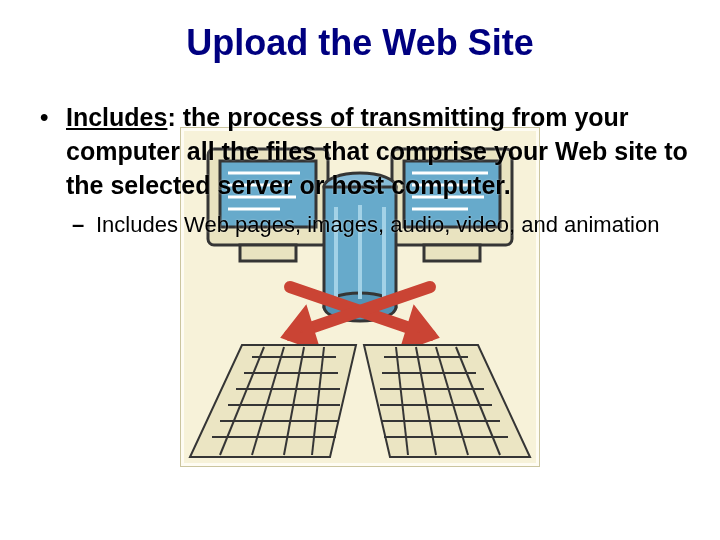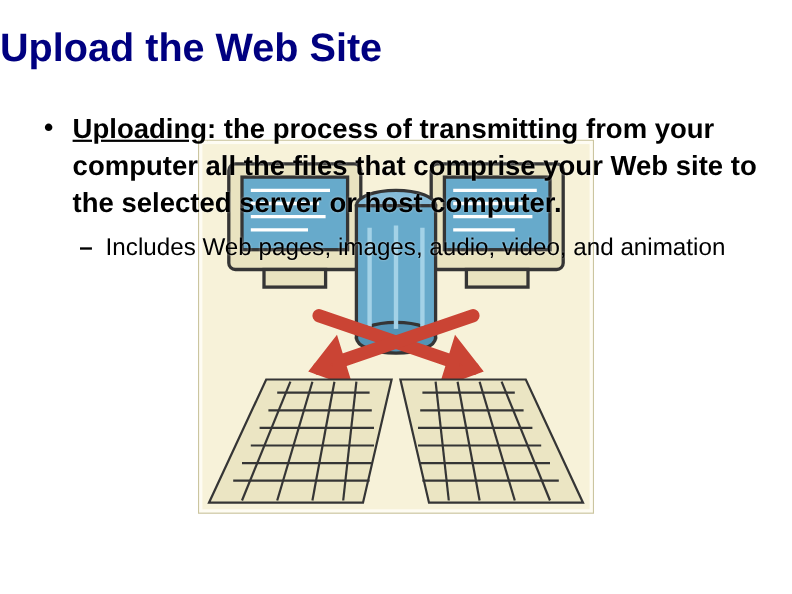--- a/index.html
+++ b/index.html
@@ -18,21 +18,21 @@
     top: 55%;
     transform: translate(-50%, -50%);
     z-index: 0;
     opacity: 0.95;
   }
   .title {
     position: absolute;
     top: 22px;
     left: 0;
     width: 100%;
-    text-align: left;
+    text-align: center;
     font-family: Arial, sans-serif;
     font-weight: bold;
     font-size: 36px;
     color: #000080;
     z-index: 2;
     text-shadow: 0 0 2px rgba(255,255,255,0.6);
   }
   .body {
     position: absolute;
     top: 100px;
@@ -157,20 +157,20 @@
     <line x1="216" y1="220" x2="228" y2="328"></line>
   </g>
 </svg>
 
 <div class="title">Upload the Web Site</div>
 
 <div class="body">
   <div class="bullet-row">
     <div class="bullet-dot">•</div>
     <div class="bullet-text">
-      <span class="term">Uploading</span><span>:  the process of transmitting from your computer all the files that comprise your Web site to the selected server or host computer.</span>
+      <span class="term">Includes</span><span>:  the process of transmitting from your computer all the files that comprise your Web site to the selected server or host computer.</span>
     </div>
   </div>
   <div class="sub-row">
     <div class="sub-dash">–</div>
     <div class="sub-text">Includes Web pages, images, audio, video, and animation</div>
   </div>
 </div>
 
 </body></html>

